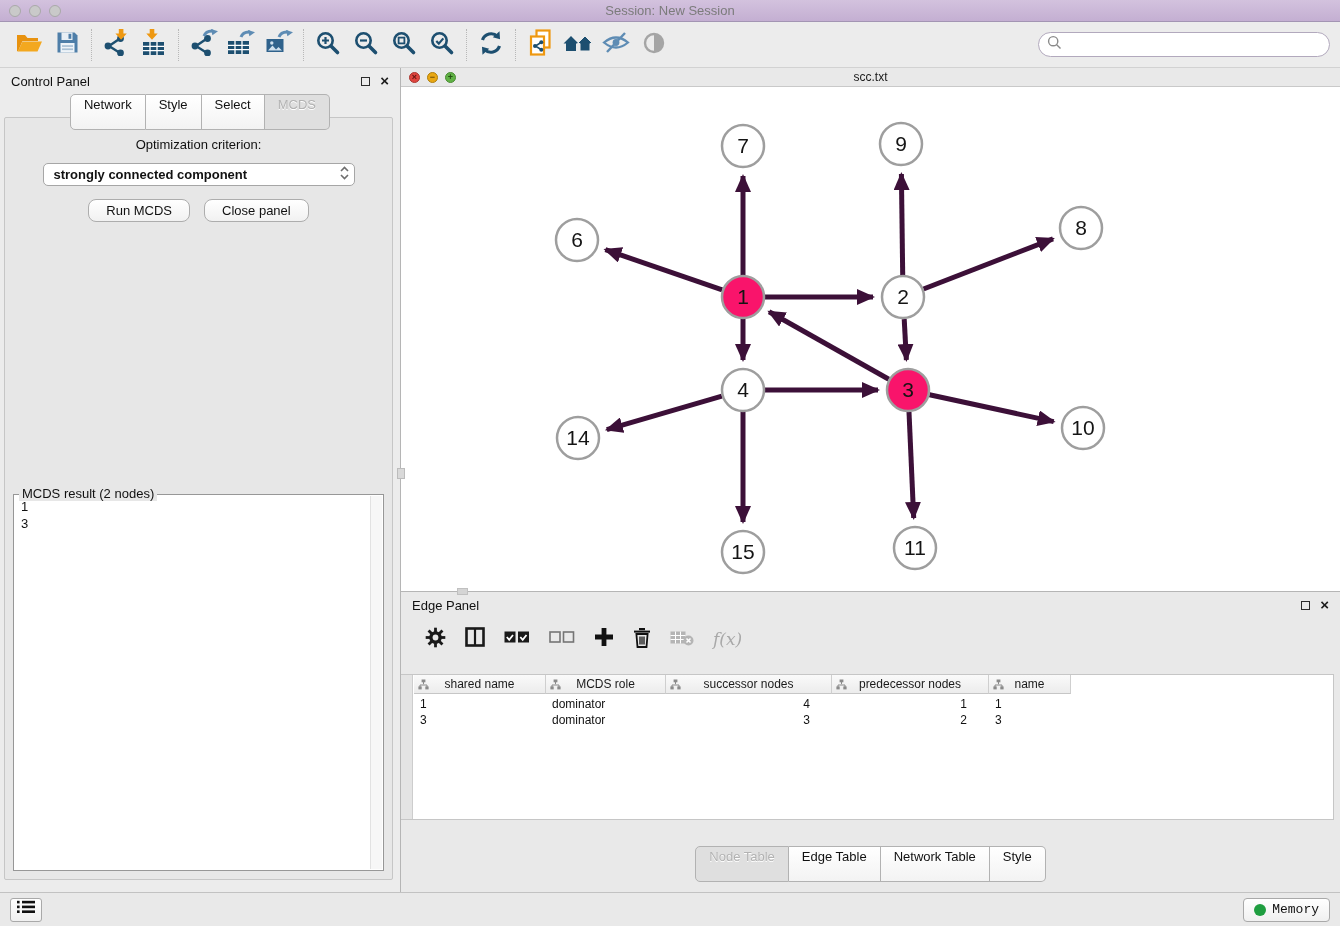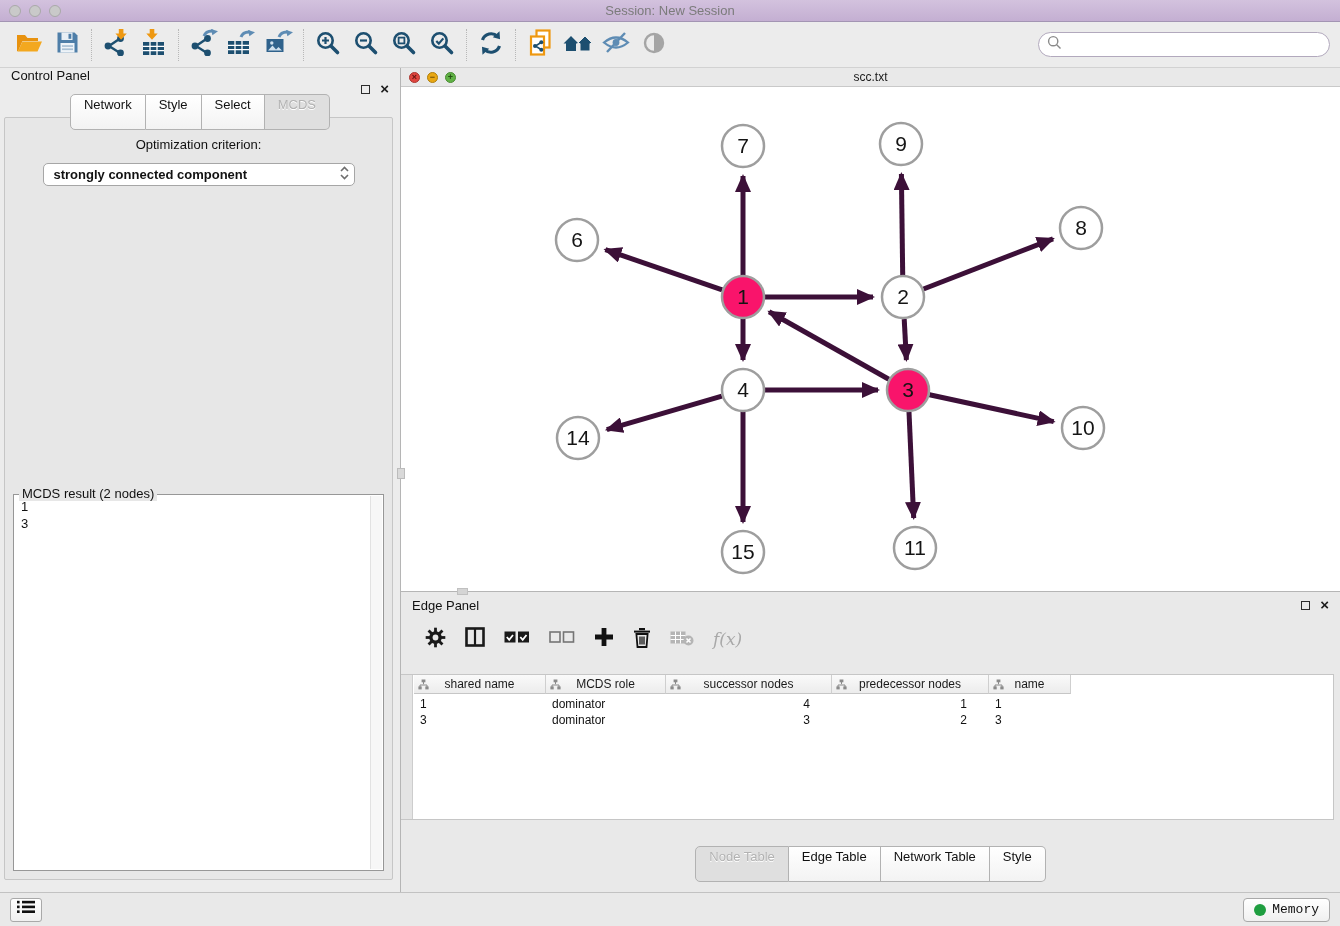--- a/index.html
+++ b/index.html
@@ -20,21 +20,21 @@
   .tsep { width:1px; height:32px; border-left:1px dotted #b8b8b8; margin:0 5px; }
   .search-wrap { margin-left:auto; width:292px; height:25px; background:#fff; border:1px solid #b2a9bd; border-radius:13px;
                  display:flex; align-items:center; padding:0 8px; gap:5px; }
   .search-input { border:none; outline:none; flex:1; font-size:13px; background:transparent; font-family:"Liberation Sans",sans-serif; }
 
   
   .main { flex:1; display:flex; min-height:0; position:relative; }
 
   
   .control-panel { width:401px; flex:0 0 auto; border-right:1px solid #b5b5b5; background:#ececec; position:relative; }
-  .cp-header { height:26px; display:flex; padding:0 11px; font-size:13px; color:#111;flex-direction:column; }
+  .cp-header { height:26px; display:flex; align-items:center; padding:0 11px; font-size:13px; color:#111; }
   .panel-controls { margin-left:auto; display:flex; align-items:center; gap:10px; }
   .float-box { width:9px; height:9px; border:1.5px solid #2c2c2c; display:inline-block; }
   .close-x { font-size:15px; font-weight:bold; color:#1c1c1c; line-height:12px; }
   .cp-tabs { display:flex; justify-content:center; position:relative; z-index:2; }
   .seg-tab { background:linear-gradient(#ffffff,#f3f3f3); border:1px solid #b2b2b2; border-left:none;
              padding:0 13px; font-size:13px; color:#111; height:36px; line-height:20px; cursor:default; }
   .seg-tab:first-child { border-left:1px solid #b2b2b2; border-radius:5px 0 0 5px; }
   .seg-tab:last-child { border-radius:0 5px 5px 0; }
   .seg-tab.selected { background:#dfdfdf; color:#b2b2b2; text-shadow:0 1px 0 #fff; }
   .tabpane { position:absolute; left:4px; right:7px; top:49px; bottom:12px; background:#e7e7e7;
@@ -271,20 +271,24 @@
         <div class="crit-label">Optimization criterion:</div>
         <div class="select">
           <span>strongly connected component</span>
           <span class="stepper">
             <svg width="11" height="16" viewBox="0 0 11 16">
                 <path d="M2 6 L5.5 2.5 L9 6" fill="none" stroke="#6e6e6e" stroke-width="1.6"></path>
                 <path d="M2 10 L5.5 13.5 L9 10" fill="none" stroke="#6e6e6e" stroke-width="1.6"></path>
               </svg>
           </span>
         </div>
+        <div class="btn-row">
+          <button class="btn">Run MCDS</button>
+          <button class="btn">Close panel</button>
+        </div>
         <div class="result-box">
           <span class="result-legend">MCDS result (2 nodes)</span>
           <div class="result-text" id="result-text">1
 3</div>
           <div class="result-scroll"></div>
         </div>
       </div>
     </div>
 
     <div class="right-col">

